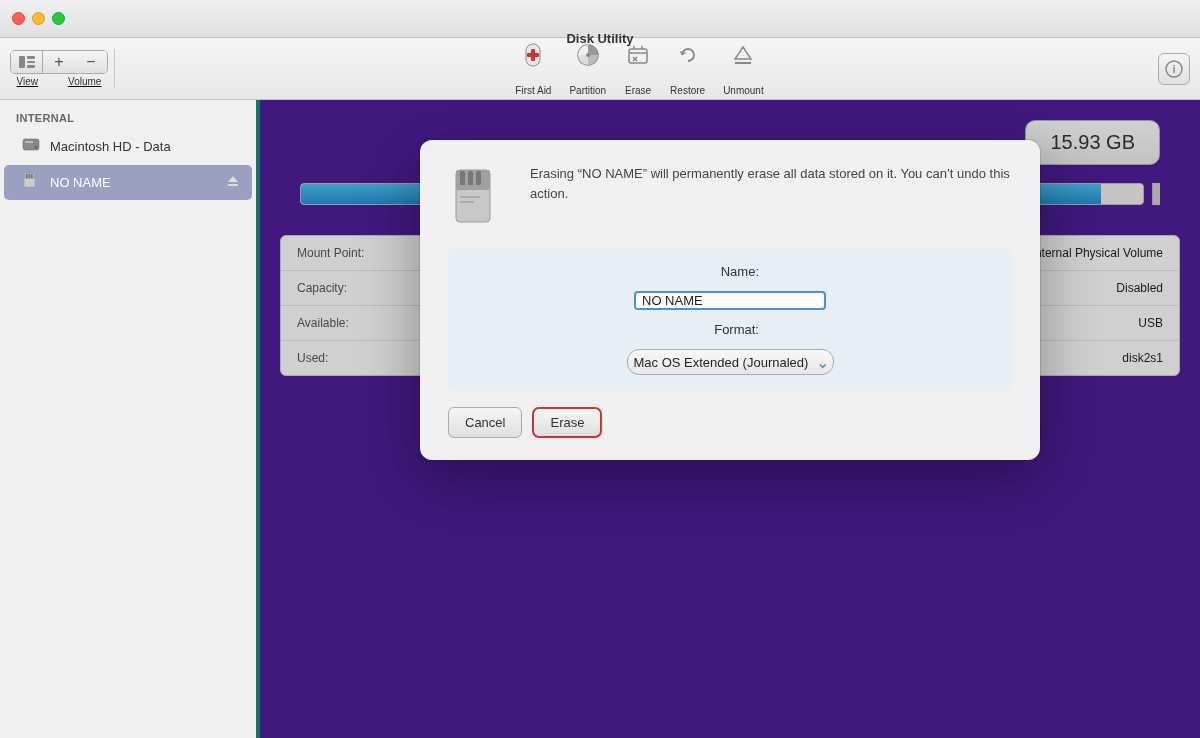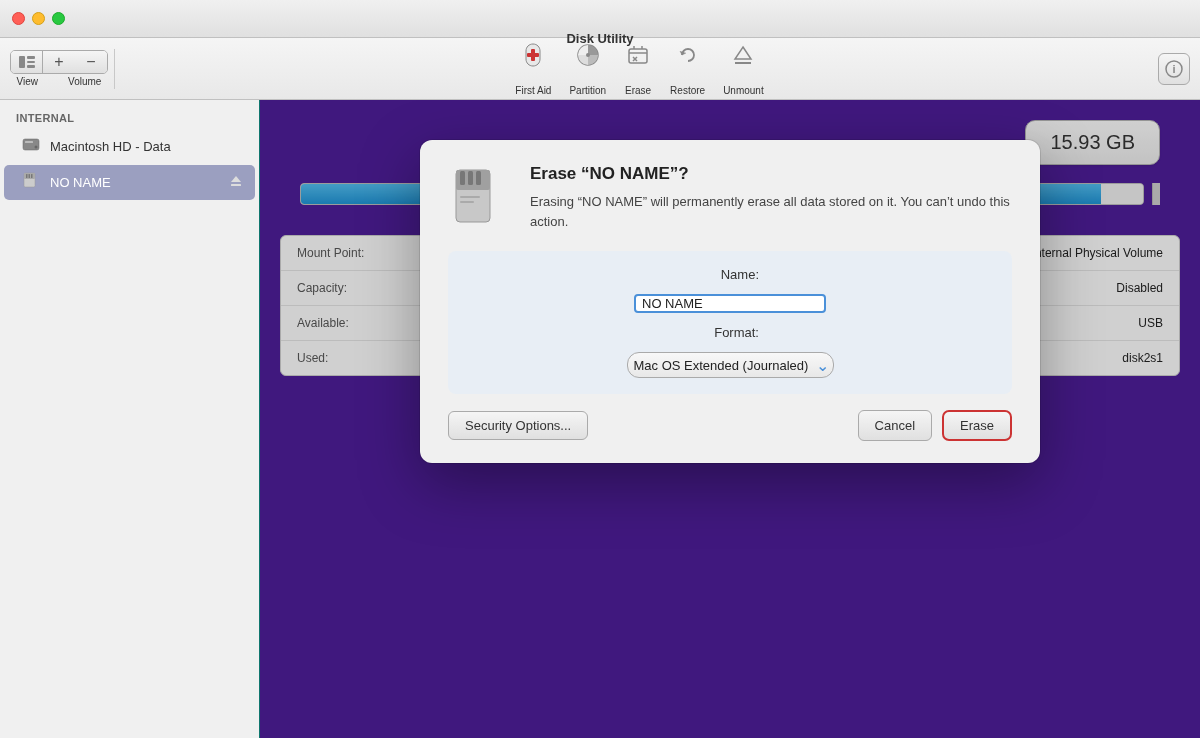--- a/index.html
+++ b/index.html
@@ -122,21 +122,21 @@
     
     .main-area {
       display: flex;
       height: calc(738px - 38px - 62px);
     }
 
     
     .sidebar {
       width: 260px;
       background: #f0f0f0;
-      border-right: 1px solid #0f766e;
+      border-right: 4px solid #0f766e;
       padding-top: 8px;
       flex-shrink: 0;
     }
     .sidebar-section-label {
       font-size: 11px;
       font-weight: 700;
       color: #666;
       padding: 4px 12px 4px 16px;
       text-transform: uppercase;
       letter-spacing: 0.03em;
@@ -408,21 +408,21 @@
         <svg width="16" height="12" viewBox="0 0 16 12" fill="none">
           <rect x="0" y="0" width="6" height="12" rx="1" fill="#888"></rect>
           <rect x="8" y="0" width="8" height="3" rx="1" fill="#888"></rect>
           <rect x="8" y="5" width="8" height="2" rx="1" fill="#888"></rect>
           <rect x="8" y="9" width="8" height="3" rx="1" fill="#888"></rect>
         </svg>
       </button>
       <button class="toolbar-view-vol-btn" style="font-size:16px;color:#555;">+</button>
       <button class="toolbar-view-vol-btn" style="font-size:16px;color:#555;">−</button>
     </div>
-    <div style="display:flex;gap:30px;">
+    <div style="display:flex;gap:30px;text-decoration:underline;">
       <span style="font-size:10px;color:#333;">View</span>
       <span style="font-size:10px;color:#333;">Volume</span>
     </div>
   </div>
 
   <div class="toolbar-separator"></div>
 
   <div class="toolbar-middle">
     <div class="toolbar-group">
       <span class="toolbar-icon">
@@ -594,21 +594,20 @@
               <rect x="8" y="6" width="34" height="52" rx="4" fill="#c8c8c8" stroke="#999" stroke-width="1"></rect>
               <rect x="8" y="6" width="34" height="20" rx="2" fill="#a0a0a0"></rect>
               <rect x="12" y="7" width="5" height="14" rx="1.5" fill="#777"></rect>
               <rect x="20" y="7" width="5" height="14" rx="1.5" fill="#777"></rect>
               <rect x="28" y="7" width="5" height="14" rx="1.5" fill="#777"></rect>
               <rect x="12" y="32" width="20" height="2" rx="1" fill="#aaa"></rect>
               <rect x="12" y="37" width="14" height="2" rx="1" fill="#aaa"></rect>
             </svg>
           </div>
           <div class="modal-text-area">
-            <div class="modal-title">Erase “NO NAME”?</div>
             <div class="modal-description">Erasing “NO NAME” will permanently erase all data stored on it. You can’t undo this action.</div>
           </div>
         </div>
 
         <div class="modal-fields">
           <div class="modal-field-row">
             <label class="modal-field-label">Name:</label>
             <input type="text" class="modal-text-input" value="NO NAME" style="">
           </div>
           <div class="modal-field-row">
@@ -620,21 +619,20 @@
                 <option>ExFAT</option>
                 <option>MS-DOS (FAT)</option>
                 <option>APFS</option>
               </select>
               <span class="modal-select-arrow">⌄</span>
             </div>
           </div>
         </div>
 
         <div class="modal-buttons">
-          <button class="btn btn-security">Security Options...</button>
           <div class="btn-group-right">
             <button class="btn btn-cancel">Cancel</button>
             <button class="btn btn-erase">Erase</button>
           </div>
         </div>
       </div>
     </div>
   </div>
 </div>
 

